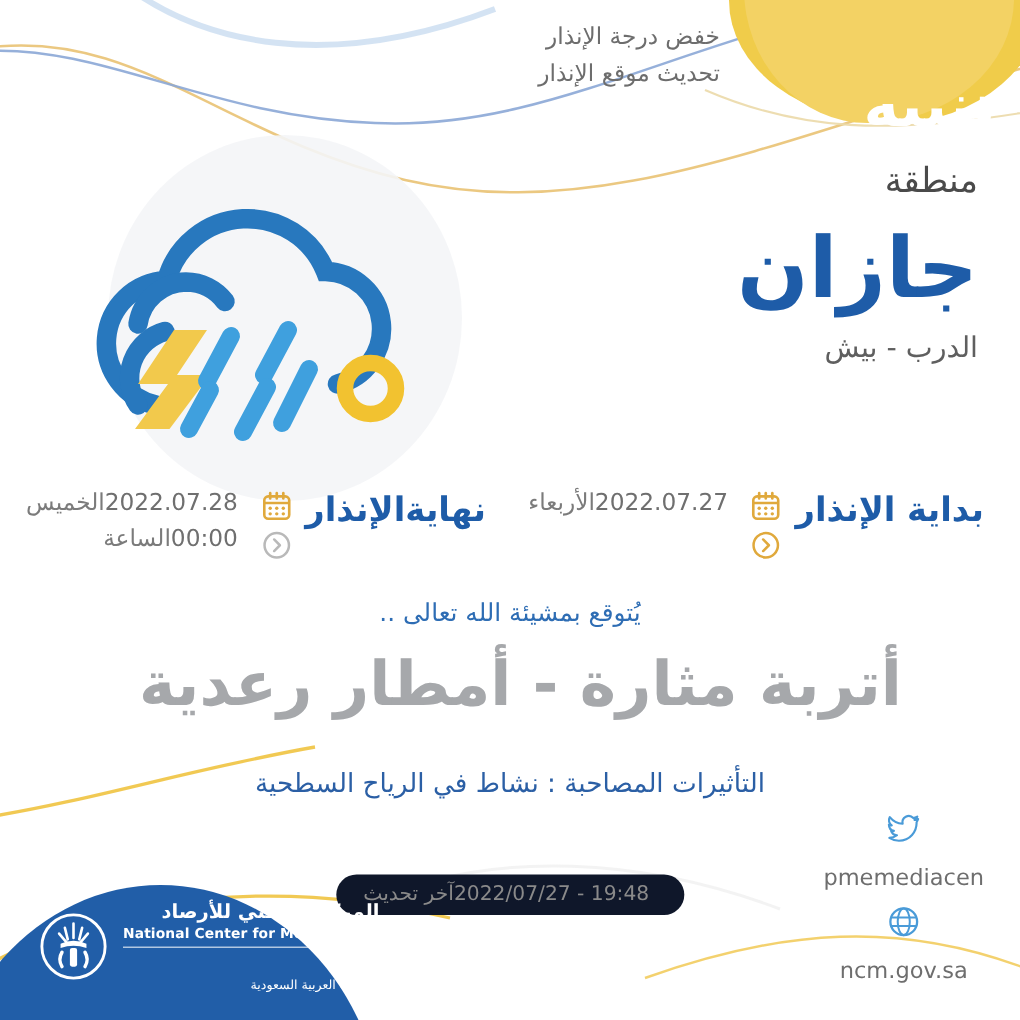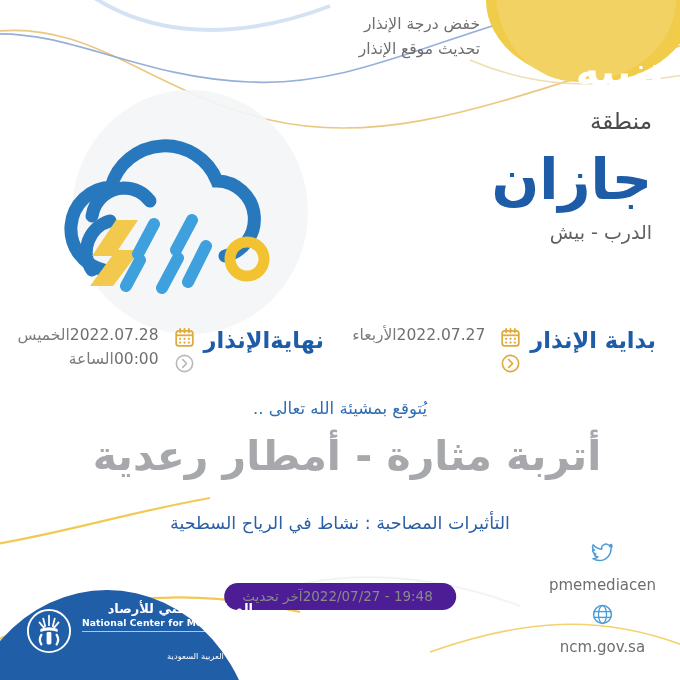--- a/index.html
+++ b/index.html
@@ -188,21 +188,21 @@
     font-size: 17.5px;
     line-height: 1.35;
   }
 
   
   .update-pill {
     position: absolute;
     left: 50%;
     transform: translateX(-50%);
     top: 583px;
-    background: #4c1d95;
+    background: #0f172a;
     border-radius: 14px;
     padding: 5px 18px 6px;
     color: #8a8a8a;
     font-size: 13.5px;
     direction: rtl;
     white-space: nowrap;
     line-height: 1.2;
   }
   .update-pill .stamp {
     direction: ltr;

